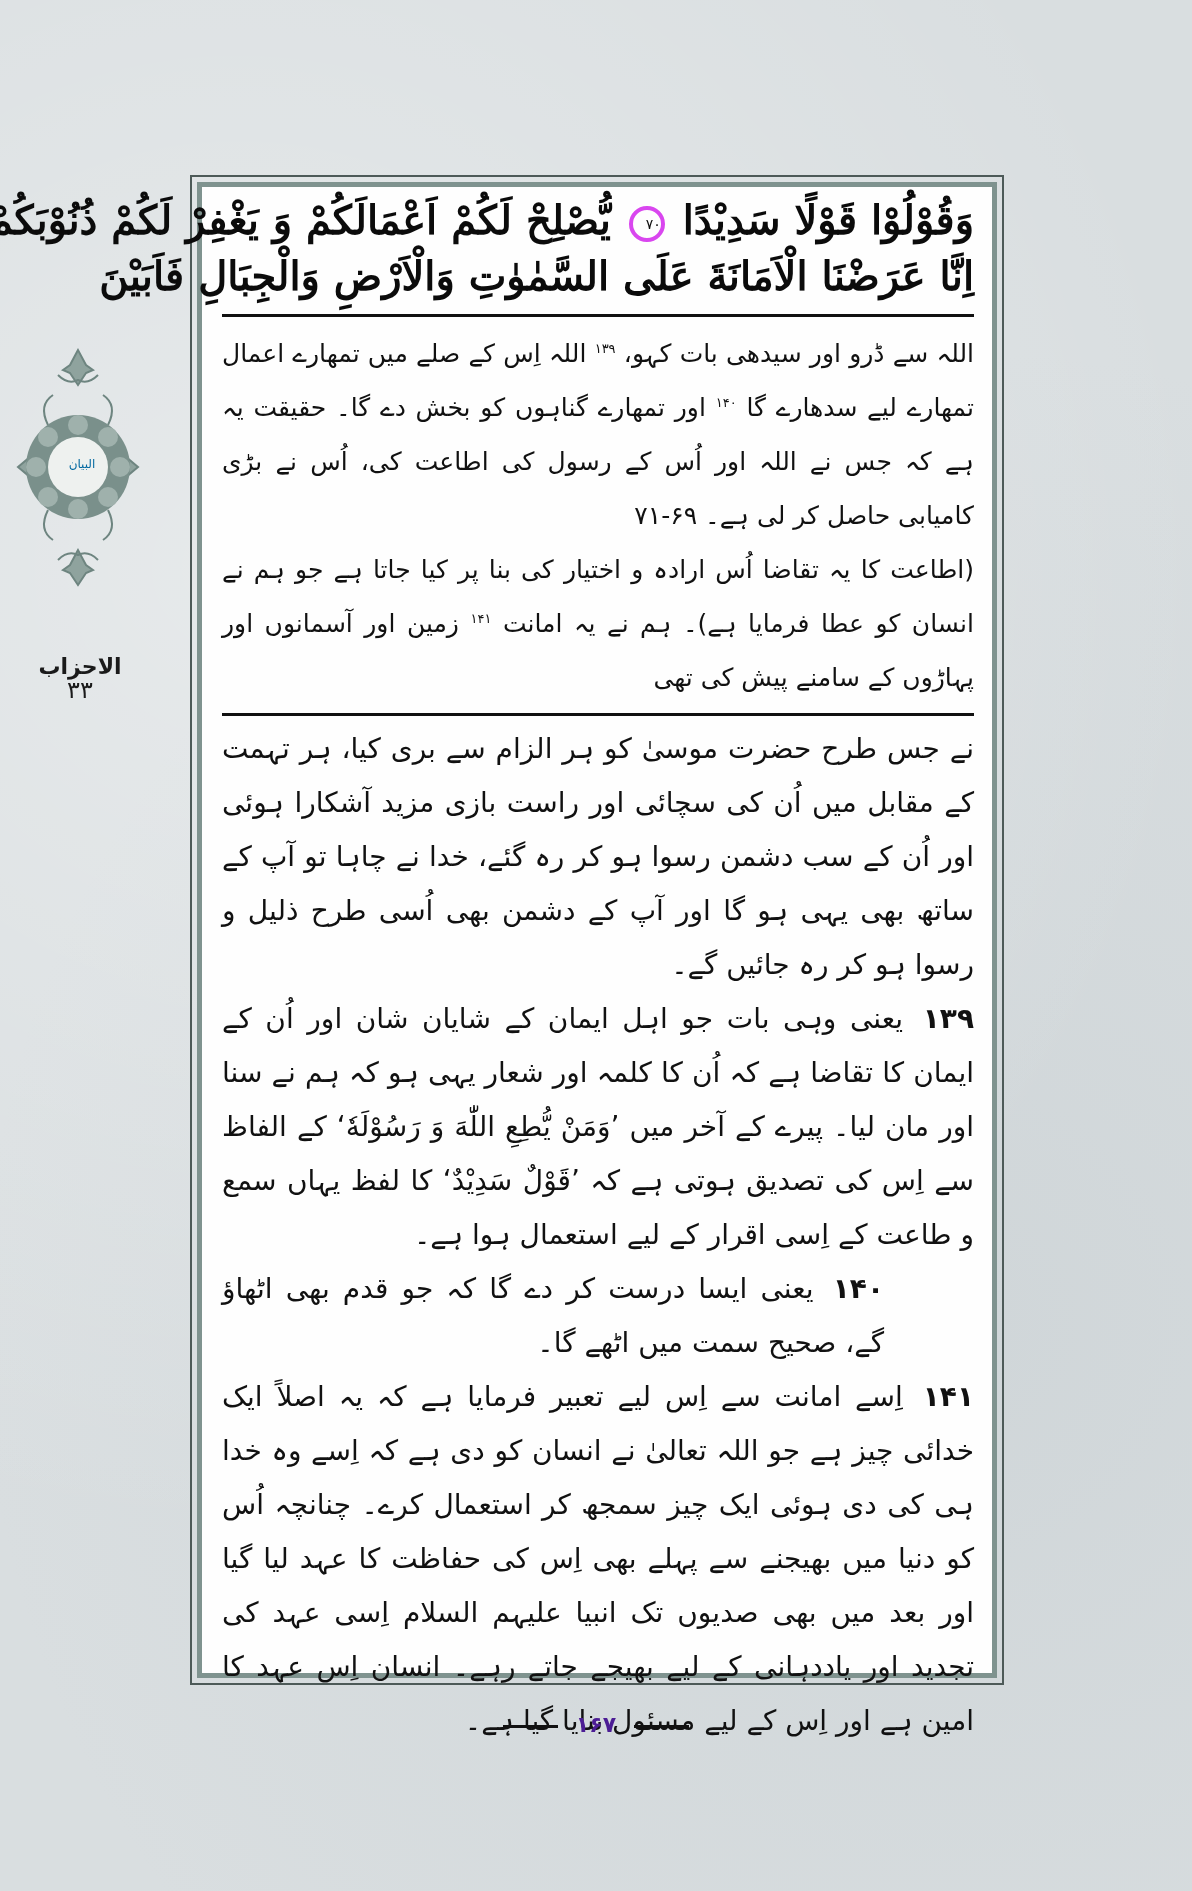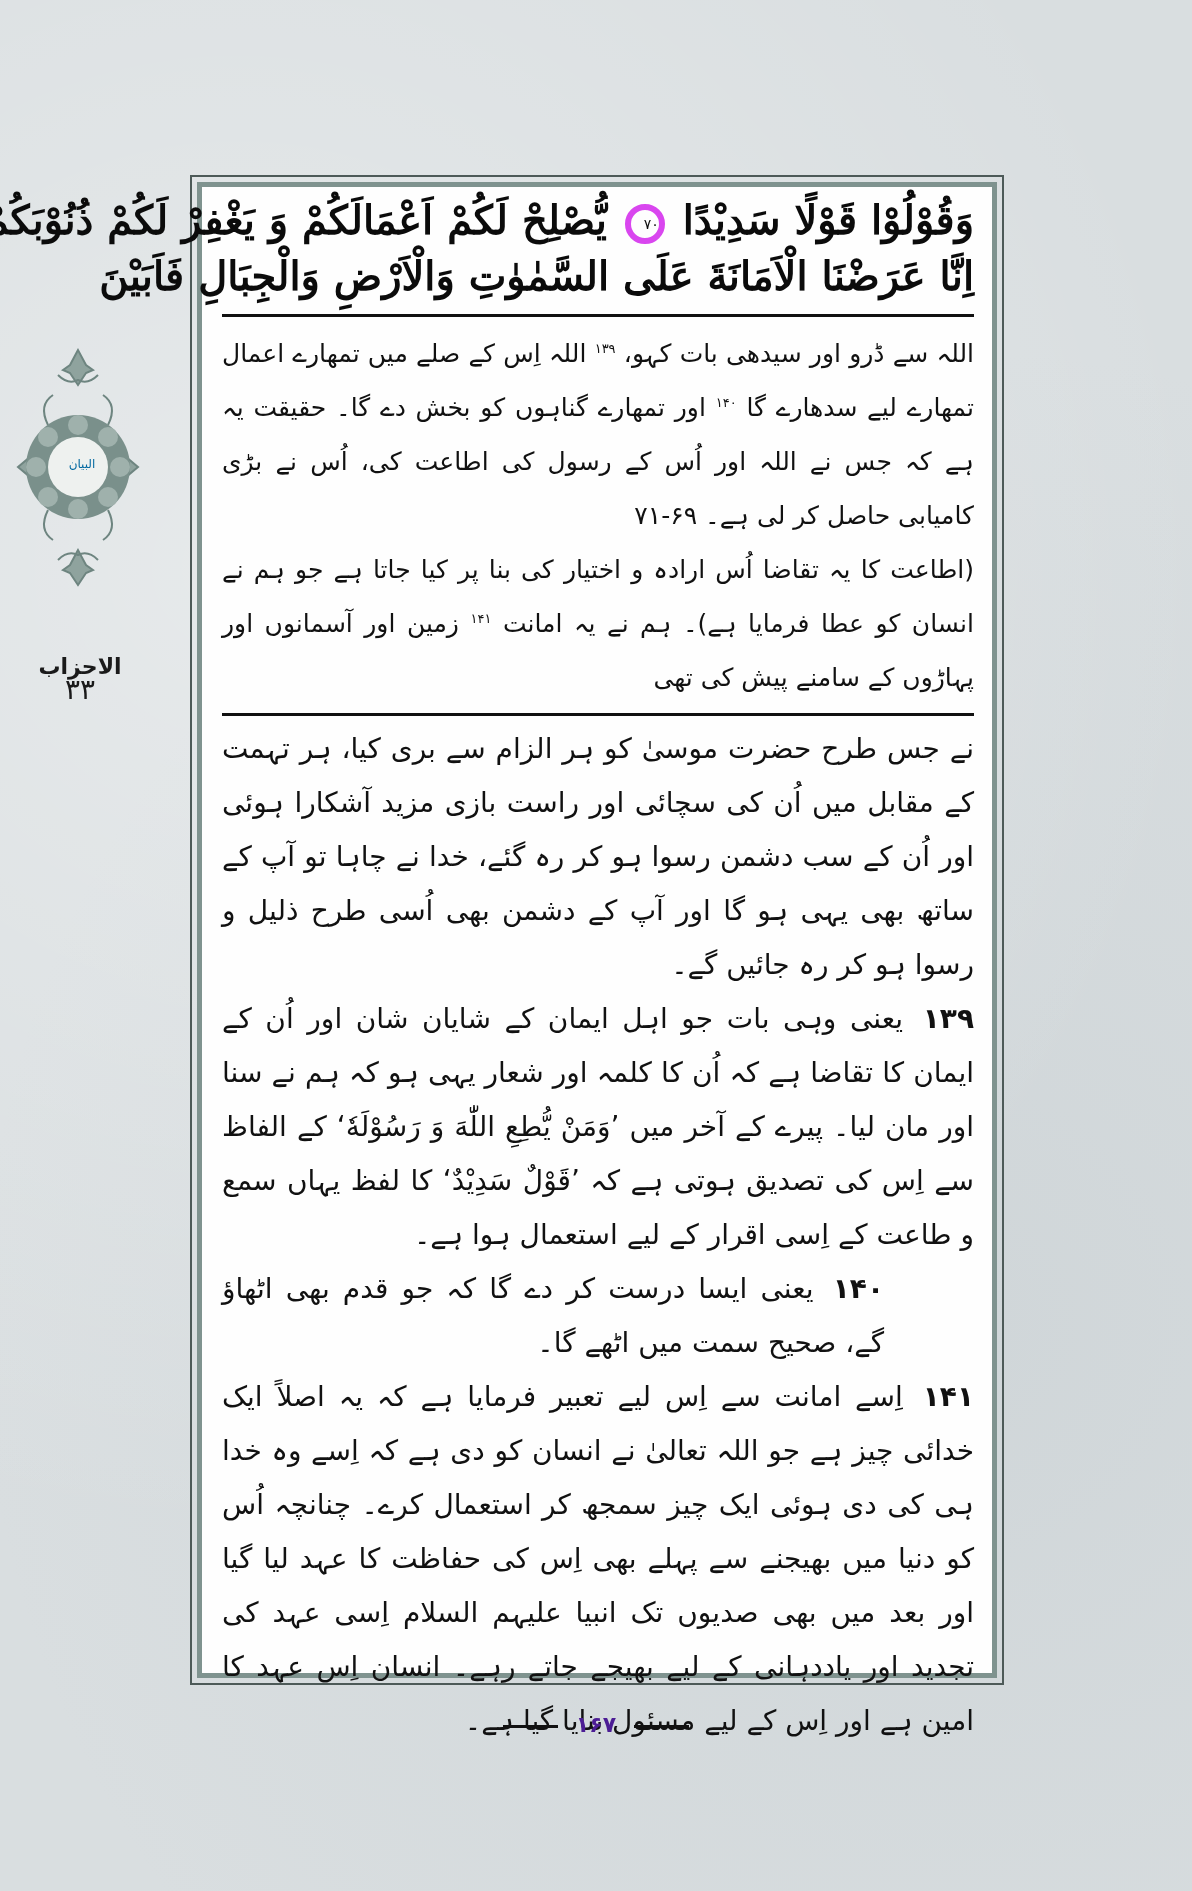--- a/index.html
+++ b/index.html
@@ -58,21 +58,21 @@
   .verse-line {
     display: block;
     white-space: nowrap;
     text-align: justify;
     text-align-last: justify;
   }
   .ayah-marker {
     display: inline-block;
     width: 28px;
     height: 28px;
-    border: 6px solid #d946ef;
+    border: 4px solid #d946ef;
     border-radius: 50%;
     font-size: 14px;
     line-height: 28px;
     text-align: center;
     vertical-align: middle;
     font-weight: normal;
     margin: 0 4px;
   }
   .divider {
     height: 3px;
@@ -158,21 +158,21 @@
     color: #1a1a1a;
   }
   .surah-name {
     display: block;
     font-size: 22px;
     font-weight: bold;
     line-height: 24px;
   }
   .surah-num {
     display: block;
-    font-size: 28px;
+    font-size: 24px;
     line-height: 22px;
   }
 </style>
 </head>
 <body>
 
 <div class="margin-ornament">
   <svg width="140" height="245" viewBox="0 0 140 245">
     <g fill="none" stroke="#6e8580" stroke-width="2">
       <path d="M70 5 L62 20 L55 25 L62 28 L70 40 L78 28 L85 25 L78 20 Z" fill="#8fa39e"></path>

